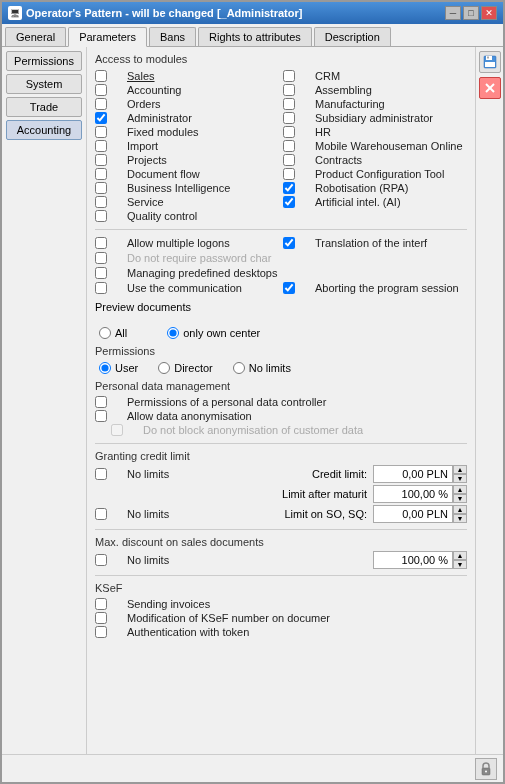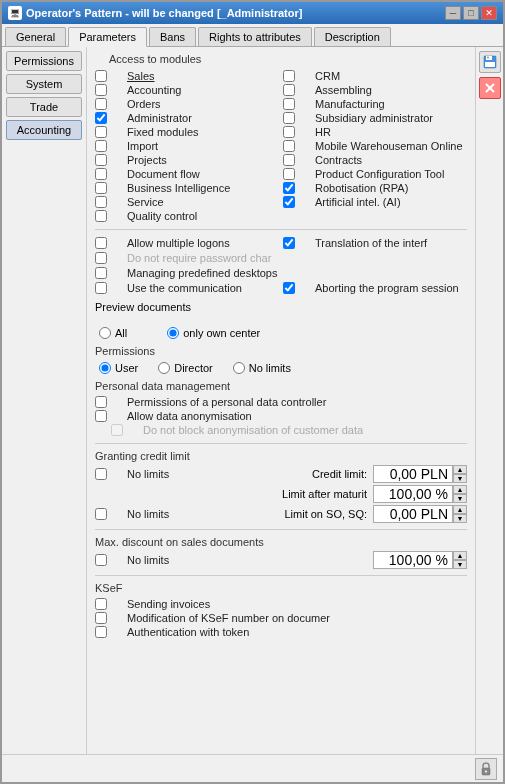--- a/index.html
+++ b/index.html
@@ -112,21 +112,20 @@
     .right-panel {
       flex: 1;
       padding: 6px 8px;
       overflow-y: auto;
       overflow-x: hidden;
     }
     .section-title {
       font-size: 11px;
       color: #333;
       margin-bottom: 4px;
-      margin-left: 14px;
     }
     .modules-grid {
       display: grid;
       grid-template-columns: 1fr 1fr;
       gap: 1px 4px;
       margin-bottom: 6px;
     }
     .checkbox-item {
       display: flex;
       align-items: center;
@@ -188,21 +187,21 @@
       font-size: 11px;
       color: #333;
       margin-bottom: 3px;
     }
     .granting-section {
       margin: 4px 0;
     }
     .credit-input {
       border: 1px solid #aaa;
       padding: 1px 4px;
-      font-size: 14px;
+      font-size: 11px;
       text-align: right;
       width: 80px;
       height: 18px;
       background: white;
     }
     .spin-btn {
       display: flex;
       flex-direction: column;
       width: 14px;
     }

